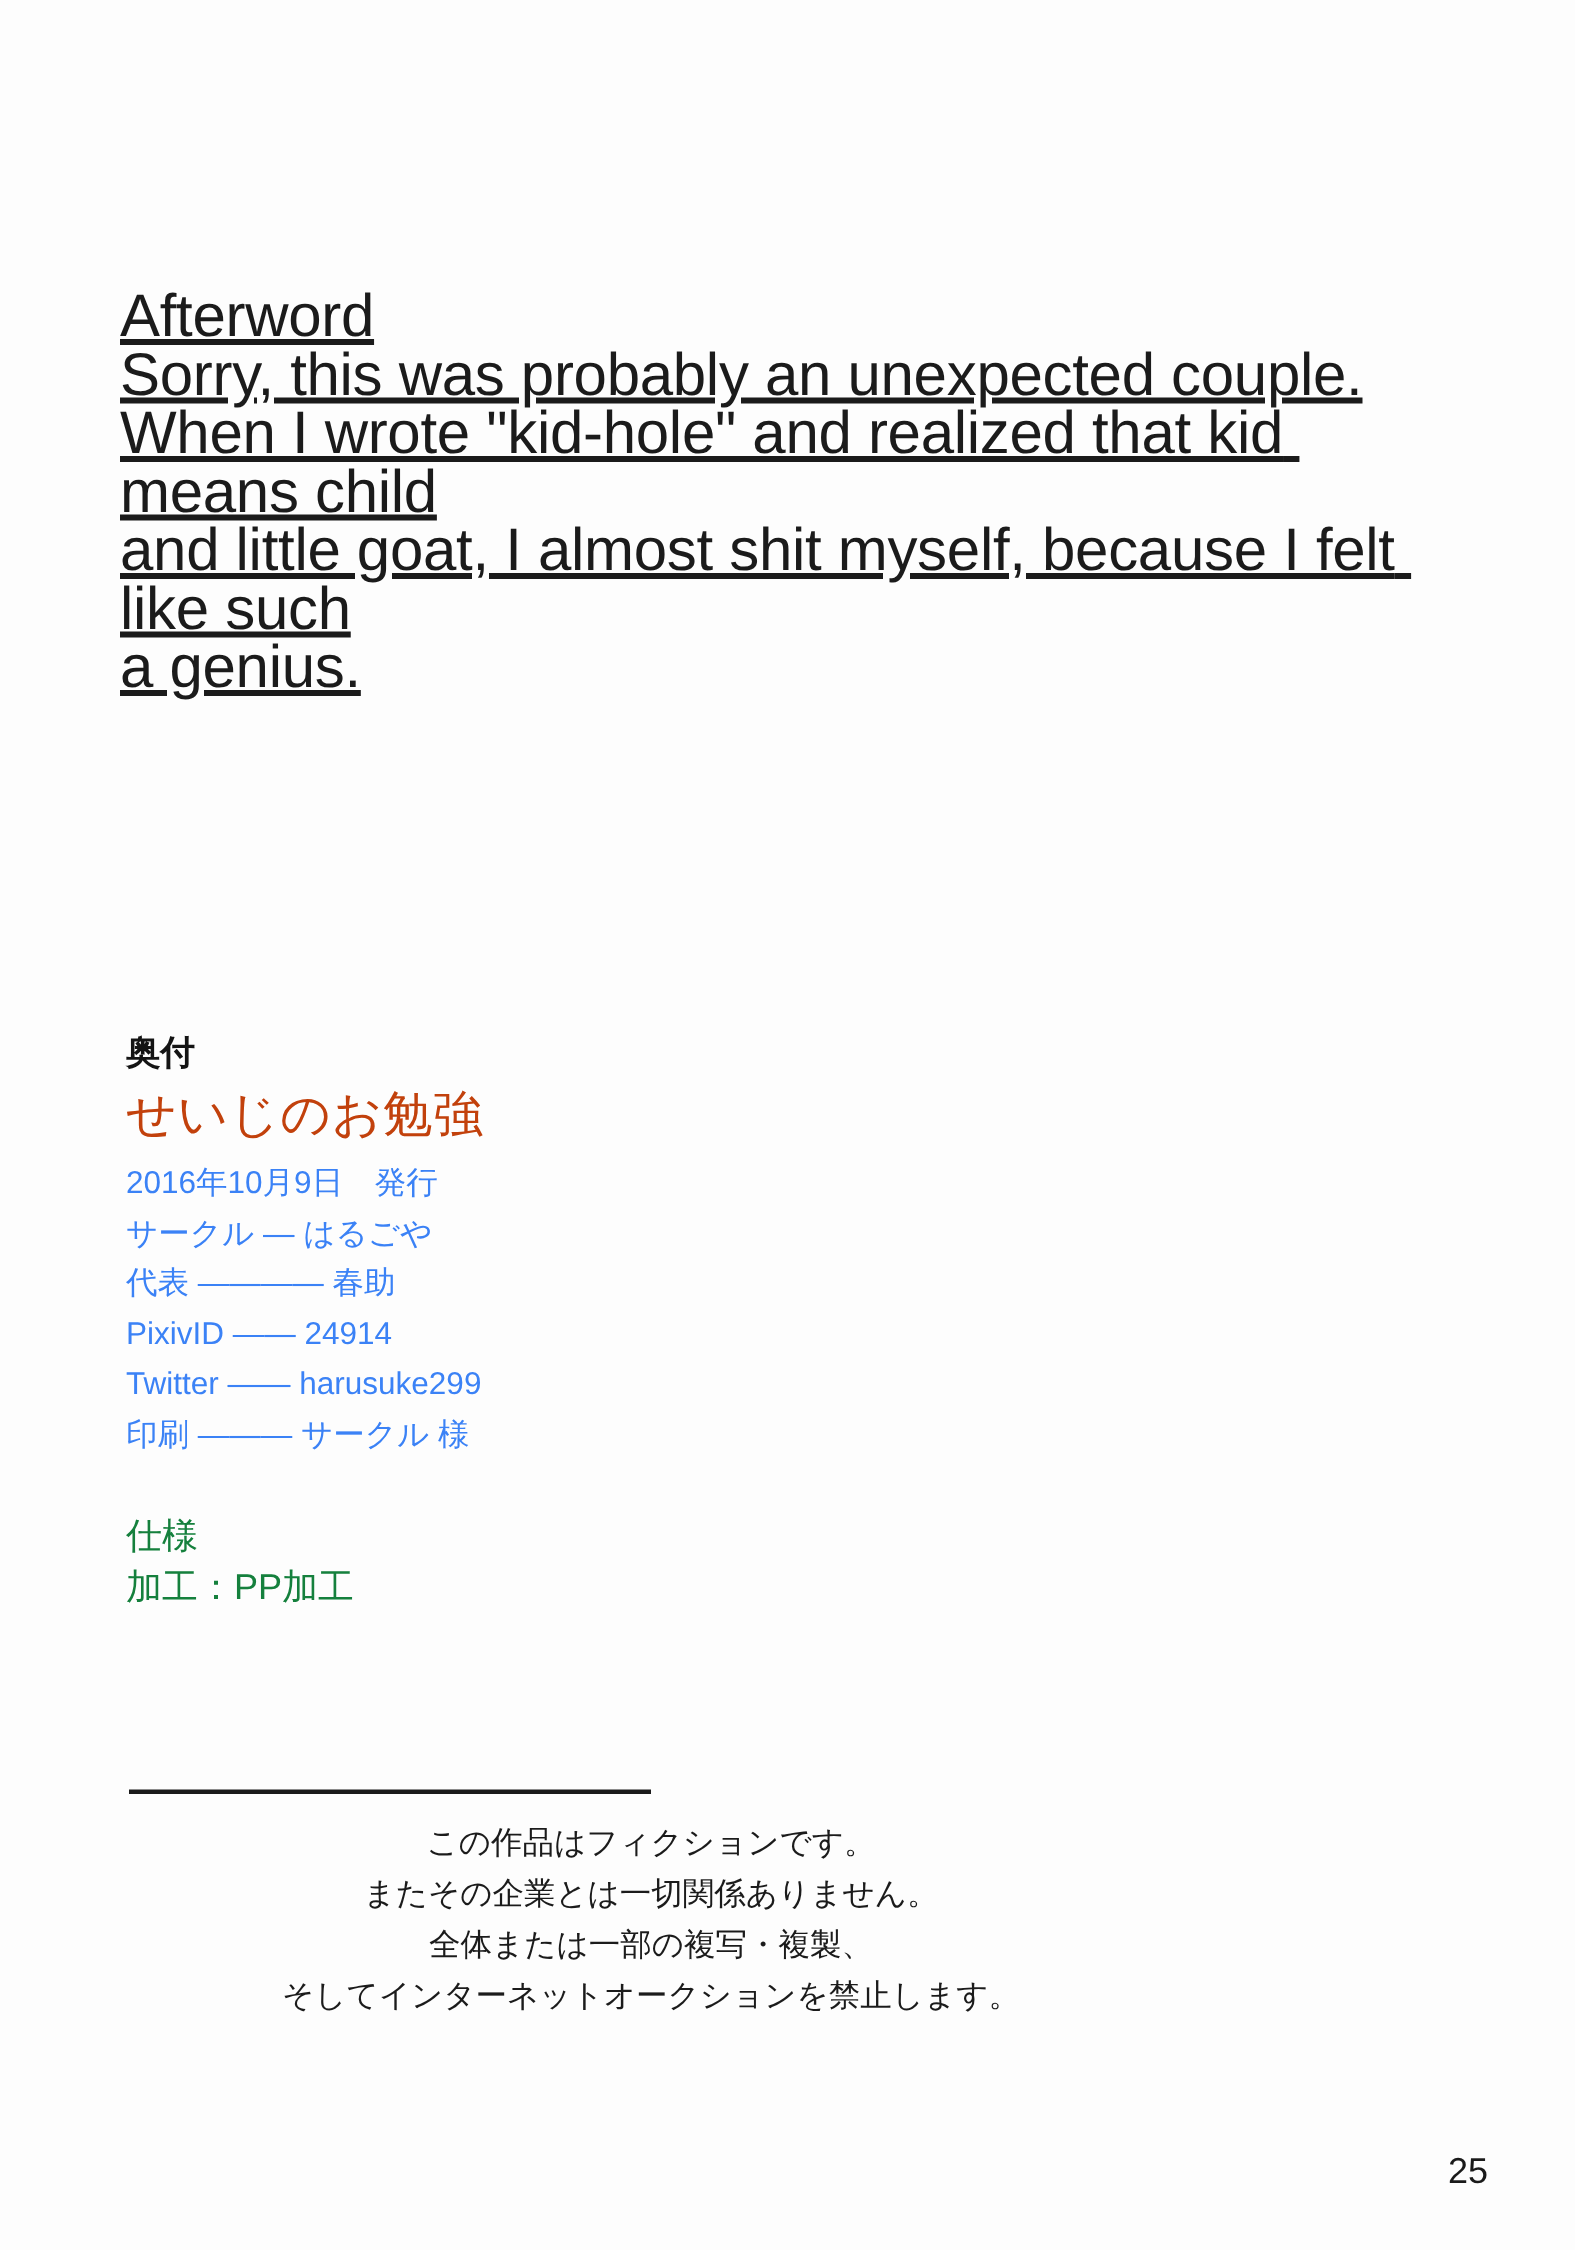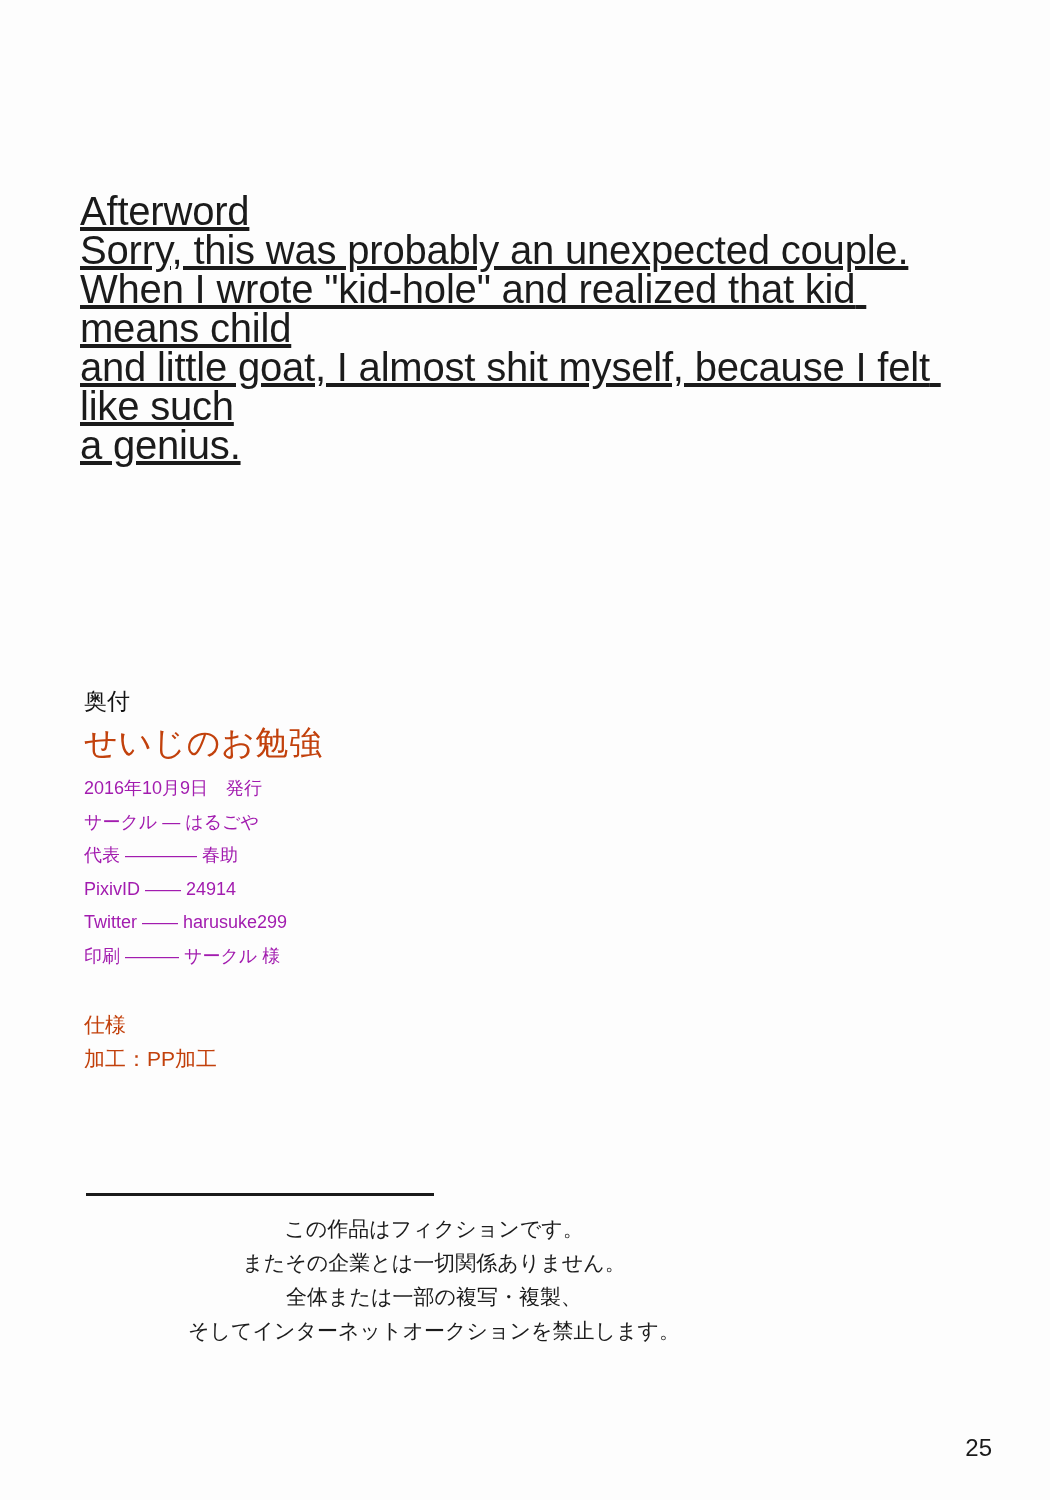--- a/index.html
+++ b/index.html
@@ -40,50 +40,50 @@
 
   
   .colophon {
     position: absolute;
     left: 84px;
     top: 686px;
     width: 620px;
   }
   .colophon-heading {
     font-size: 23px;
-    font-weight: normal;
+    font-weight: bold;
     line-height: 30px;
     color: #141414;
     margin-bottom: 6px;
   }
   .colophon-title {
     font-size: 33px;
     font-weight: normal;
     line-height: 42px;
     letter-spacing: 0.5px;
     color: #c2410c;
     margin-bottom: 8px;
   }
   .colophon-lines .cline {
-    font-size: 18px;
+    font-size: 21px;
     line-height: 33.5px;
-    color: #a21caf;
+    color: #3b82f6;
     white-space: pre;
   }
 
   .spec {
     position: absolute;
     left: 84px;
     top: 1008px;
     width: 620px;
   }
   .spec .cline {
-    font-size: 21px;
+    font-size: 24px;
     line-height: 34px;
-    color: #c2410c;
+    color: #15803d;
     white-space: pre;
   }
 
   .rule {
     position: absolute;
     left: 86px;
     top: 1193px;
     width: 348px;
     height: 3px;
     background: #1a1a1a;

